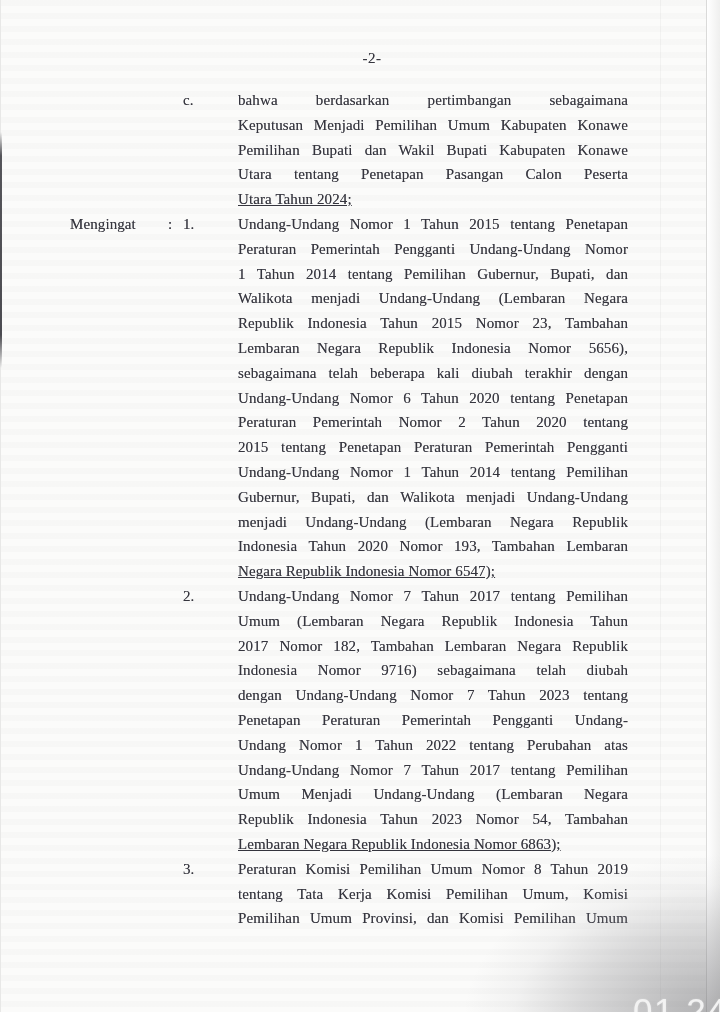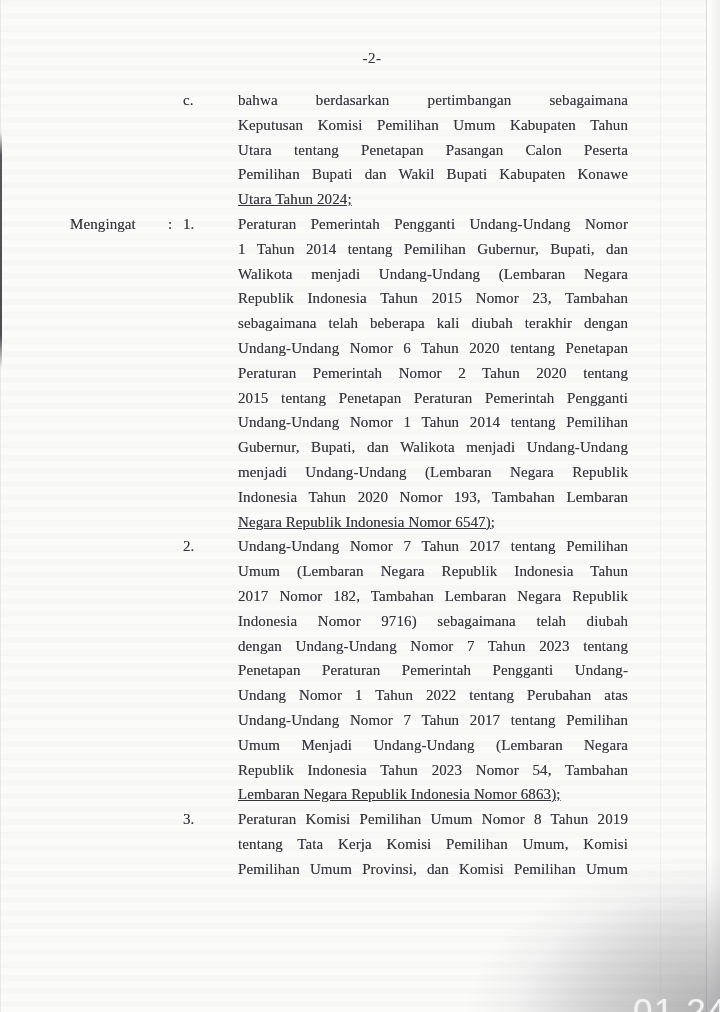--- a/index.html
+++ b/index.html
@@ -94,35 +94,37 @@
   <div class="page-edge-line"></div>
   <div class="right-margin-strip"></div>
 
   <div class="page-number">-2-</div>
 
   <div class="doc-body">
       <div class="block-row">
         <div class="block-marker">c.</div>
         <div class="block-lines">
           <div class="doc-line">bahwa berdasarkan pertimbangan sebagaimana</div>
-          <div class="doc-line">Keputusan Komisi Pemilihan Umum Kabupaten Tahun</div>
+          <div class="doc-line">Keputusan Menjadi Pemilihan Umum Kabupaten Konawe</div>
+          <div class="doc-line">Pemilihan Bupati dan Wakil Bupati Kabupaten Konawe</div>
           <div class="doc-line">Utara tentang Penetapan Pasangan Calon Peserta</div>
-          <div class="doc-line">Pemilihan Bupati dan Wakil Bupati Kabupaten Konawe</div>
           <div class="doc-line line-last">Utara Tahun 2024;</div>
         </div>
       </div>
       <div class="block-row">
         <div class="block-label">Mengingat</div>
         <div class="block-colon">:</div>
         <div class="block-marker">1.</div>
         <div class="block-lines">
+          <div class="doc-line">Undang-Undang Nomor 1 Tahun 2015 tentang Penetapan</div>
           <div class="doc-line">Peraturan Pemerintah Pengganti Undang-Undang Nomor</div>
           <div class="doc-line">1 Tahun 2014 tentang Pemilihan Gubernur, Bupati, dan</div>
           <div class="doc-line">Walikota menjadi Undang-Undang (Lembaran Negara</div>
           <div class="doc-line">Republik Indonesia Tahun 2015 Nomor 23, Tambahan</div>
+          <div class="doc-line">Lembaran Negara Republik Indonesia Nomor 5656),</div>
           <div class="doc-line">sebagaimana telah beberapa kali diubah terakhir dengan</div>
           <div class="doc-line">Undang-Undang Nomor 6 Tahun 2020 tentang Penetapan</div>
           <div class="doc-line">Peraturan Pemerintah Nomor 2 Tahun 2020 tentang</div>
           <div class="doc-line">2015 tentang Penetapan Peraturan Pemerintah Pengganti</div>
           <div class="doc-line">Undang-Undang Nomor 1 Tahun 2014 tentang Pemilihan</div>
           <div class="doc-line">Gubernur, Bupati, dan Walikota menjadi Undang-Undang</div>
           <div class="doc-line">menjadi Undang-Undang (Lembaran Negara Republik</div>
           <div class="doc-line">Indonesia Tahun 2020 Nomor 193, Tambahan Lembaran</div>
           <div class="doc-line line-last">Negara Republik Indonesia Nomor 6547);</div>
         </div>

